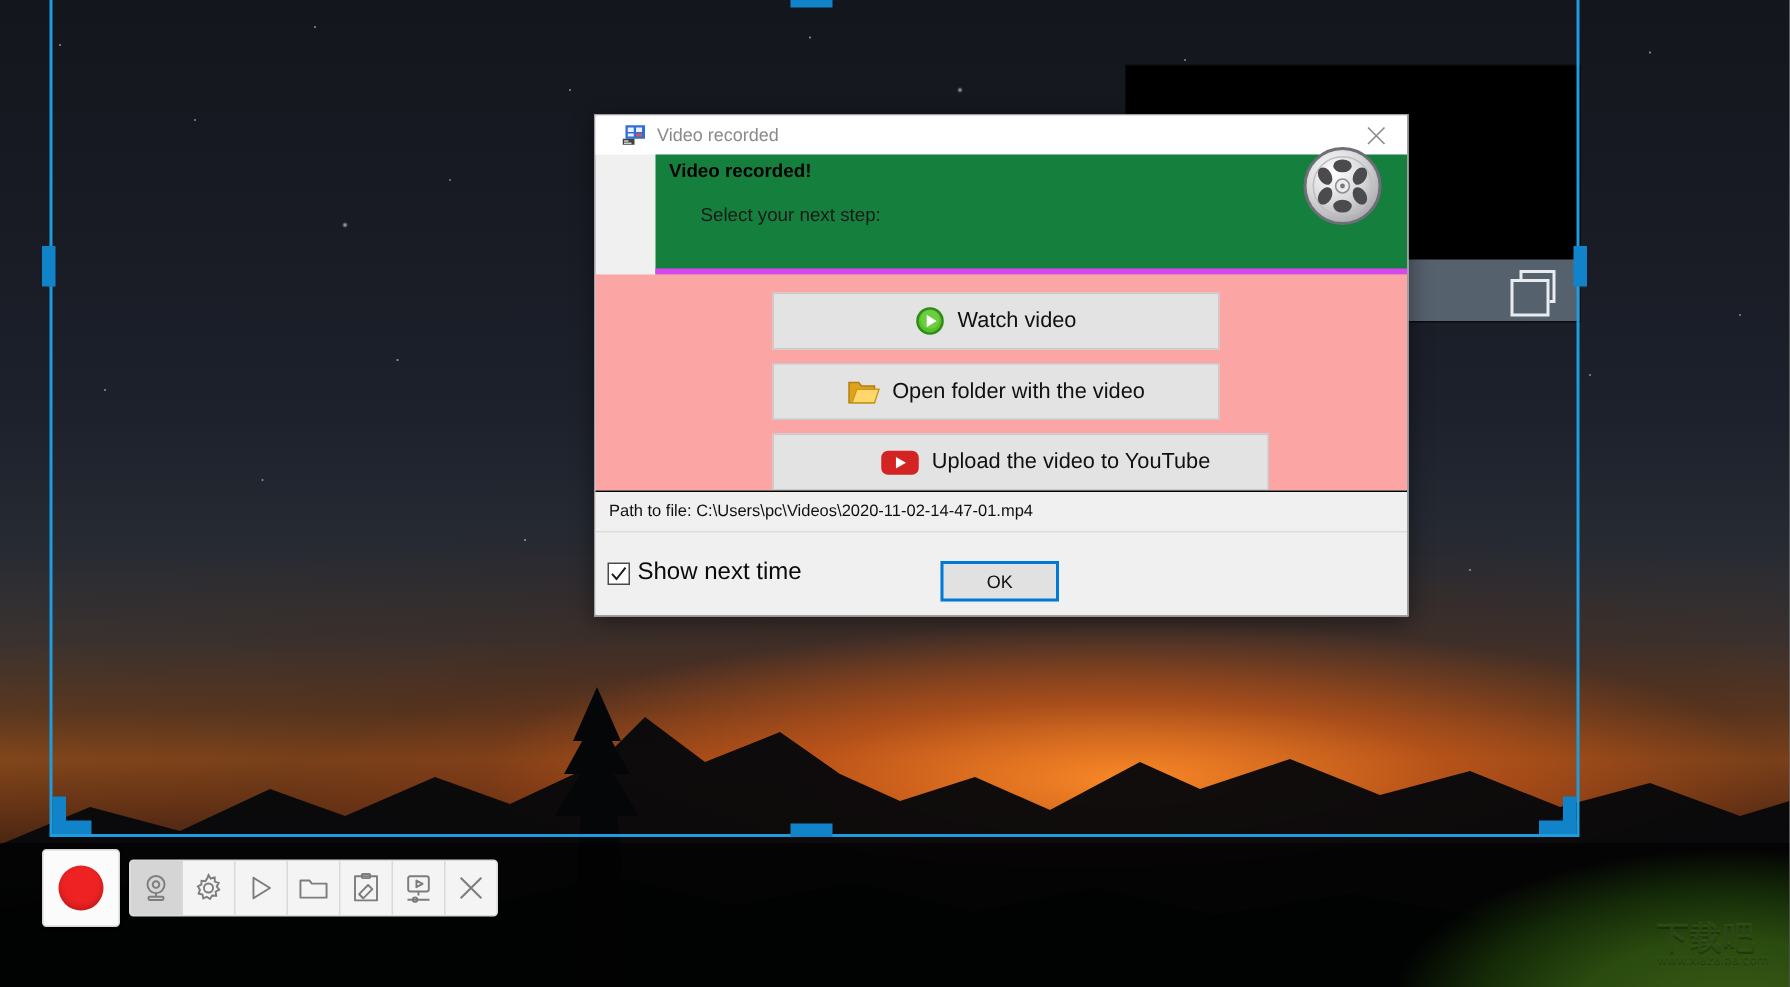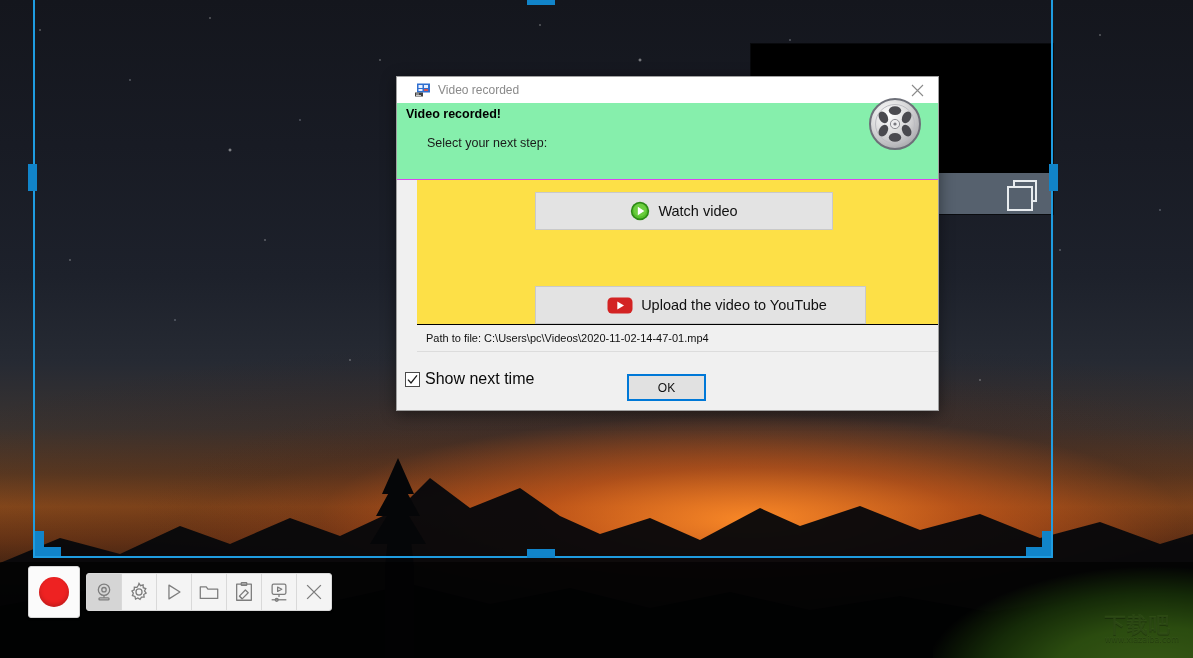--- a/index.html
+++ b/index.html
@@ -170,27 +170,28 @@
     padding-left:18px; position:relative;
   }
   .dlg-appicon { width:16px; height:14px; margin-right:7px; position:relative; }
   .dlg-title { color:#8a8a8a; font-size:12px; }
   .dlg-close {
     position:absolute; right:0; top:0; width:42px; height:26px;
     display:flex; align-items:center; justify-content:center; cursor:pointer;
   }
   .dlg-close svg { display:block; }
   .dlg-header {
-    background:#86efac; padding: 4px 0 10px 0; position:relative; height:62px;
-    border-bottom:1px solid #d946ef;
+    background:#15803d; padding: 4px 0 10px 0; position:relative; height:62px;
+    border-bottom:4px solid #d946ef;
+    margin-left:40px;
   }
   .dlg-h1 { position:absolute; left:9px; top:4px; font-weight:bold; font-size:12.5px; color:#000; }
   .dlg-h2 { position:absolute; left:30px; top:33px; font-size:12.5px; color:#1a1a1a; }
   .reel { position:absolute; right:16px; top:-6px; width:54px; height:54px; }
-  .dlg-body { position:relative; height:172px; background:#fde047;margin-left:20px; }
+  .dlg-body { position:relative; height:172px; background:#fca5a5; }
   .big-btn {
     position:absolute; left:118px; width:296px; height:36px;
     background:#e3e3e3; border:1px solid #c9c9c9;
     display:flex; align-items:center; justify-content:center;
     cursor:pointer; font-size:14.5px; color:#101010;
   }
   .big-btn .bico { display:inline-flex; margin-right:8px; }
   .big-btn .blbl { line-height:1; }
   #btn-watch { top:12px; }
   #btn-folder { top:59px; }
@@ -380,20 +381,29 @@
           <svg width="20" height="20" viewBox="0 0 20 20">
             <circle cx="10" cy="10" r="9.2" fill="#2d8a16"></circle>
             <circle cx="10" cy="10" r="7.6" fill="#56c02b"></circle>
             <circle cx="10" cy="9" r="6.4" fill="#79d64c" opacity=".6"></circle>
             <path d="M7.8 5.8 L14.4 10 L7.8 14.2 Z" fill="#ffffff"></path>
           </svg>
         </span>
         <span class="blbl">Watch video</span>
       </div>
 
+      <div class="big-btn" id="btn-folder">
+        <span class="bico">
+          <svg width="22" height="19" viewBox="0 0 22 19">
+            <path d="M1 16.5 L1 3 L7.5 3 L9.3 5.3 L18 5.3 L18 16.5 Z" fill="#e0a21c" stroke="#b07f13" stroke-width="1"></path>
+            <path d="M3 16.5 L6.2 7.5 L21 7.5 L18 16.5 Z" fill="#ffd76a" stroke="#c99a1b" stroke-width="1"></path>
+          </svg>
+        </span>
+        <span class="blbl">Open folder with the video</span>
+      </div>
 
       <div class="big-btn" id="btn-upload">
         <span class="bico">
           <svg width="26" height="19" viewBox="0 0 26 19">
             <rect x="0.5" y="1.5" width="25" height="16" rx="4.5" fill="#d32323"></rect>
             <path d="M10.3 5.6 L17 9.5 L10.3 13.4 Z" fill="#ffffff"></path>
           </svg>
         </span>
         <span class="blbl">Upload the video to YouTube</span>
       </div>

